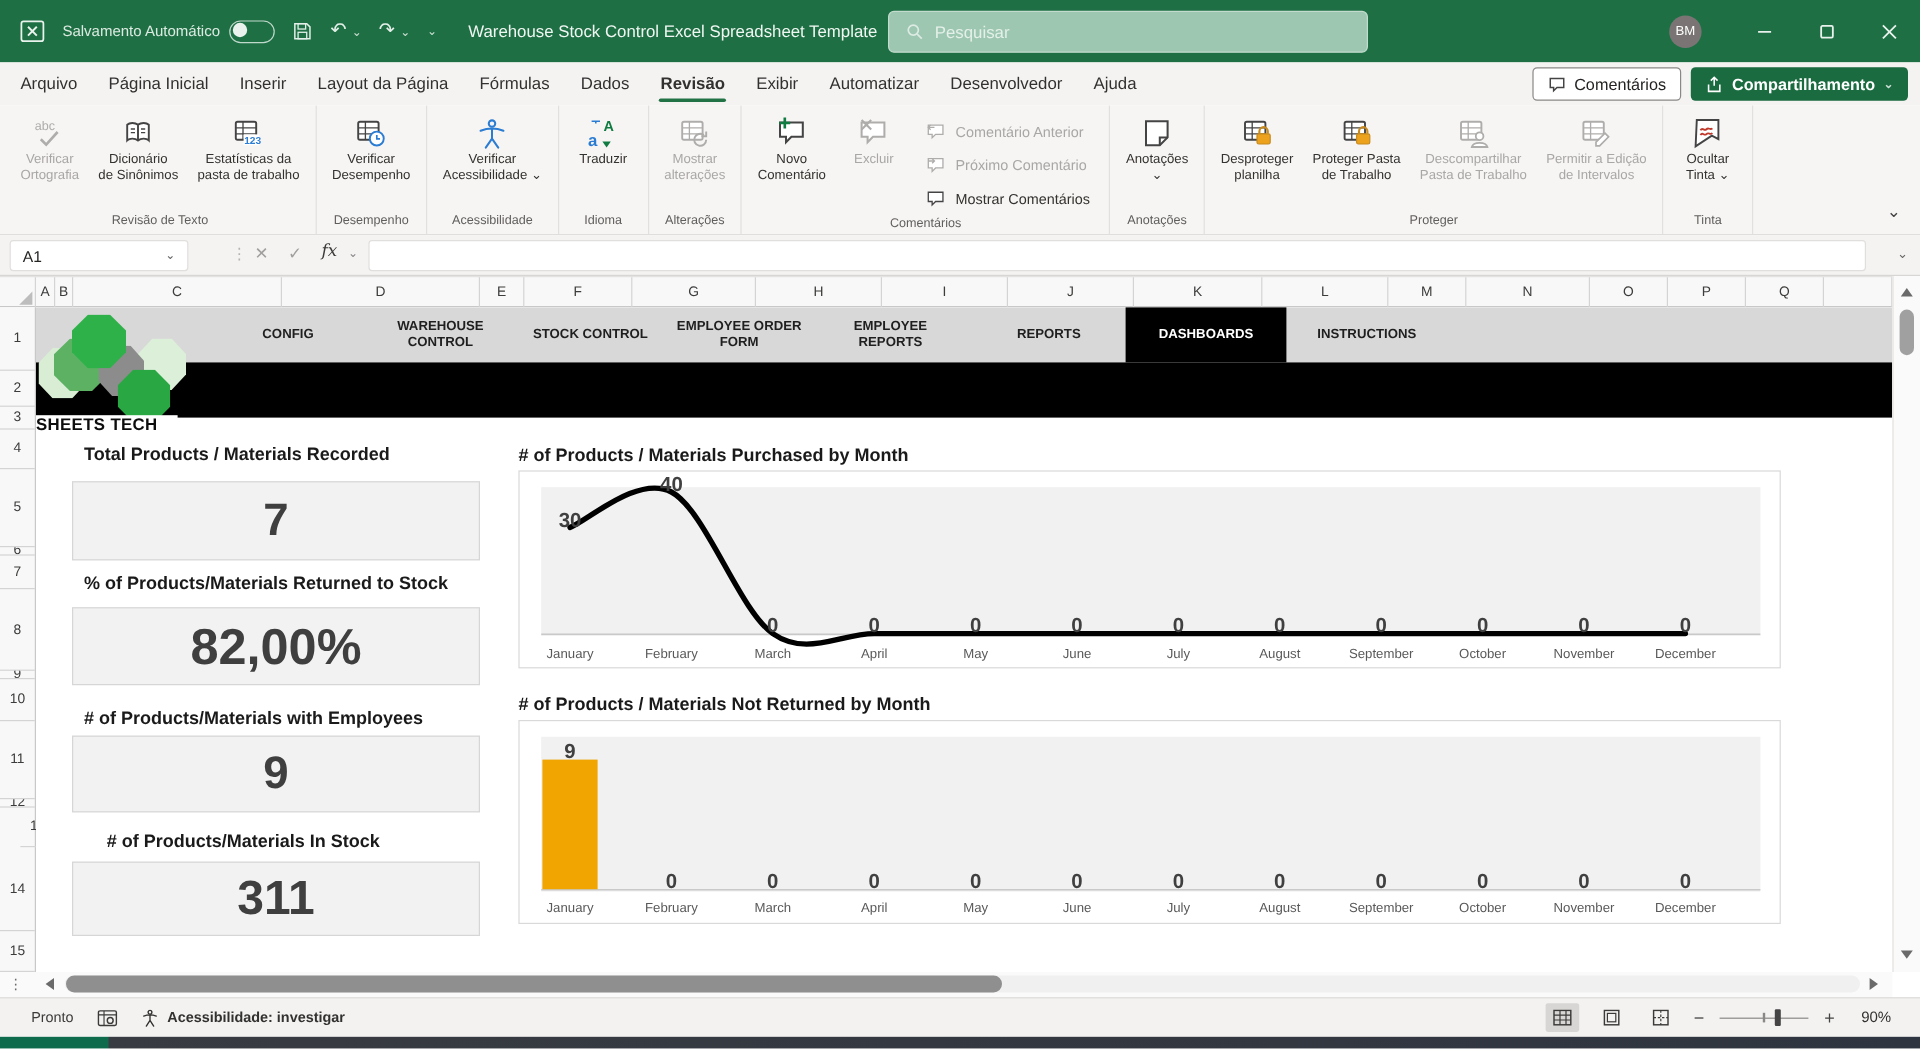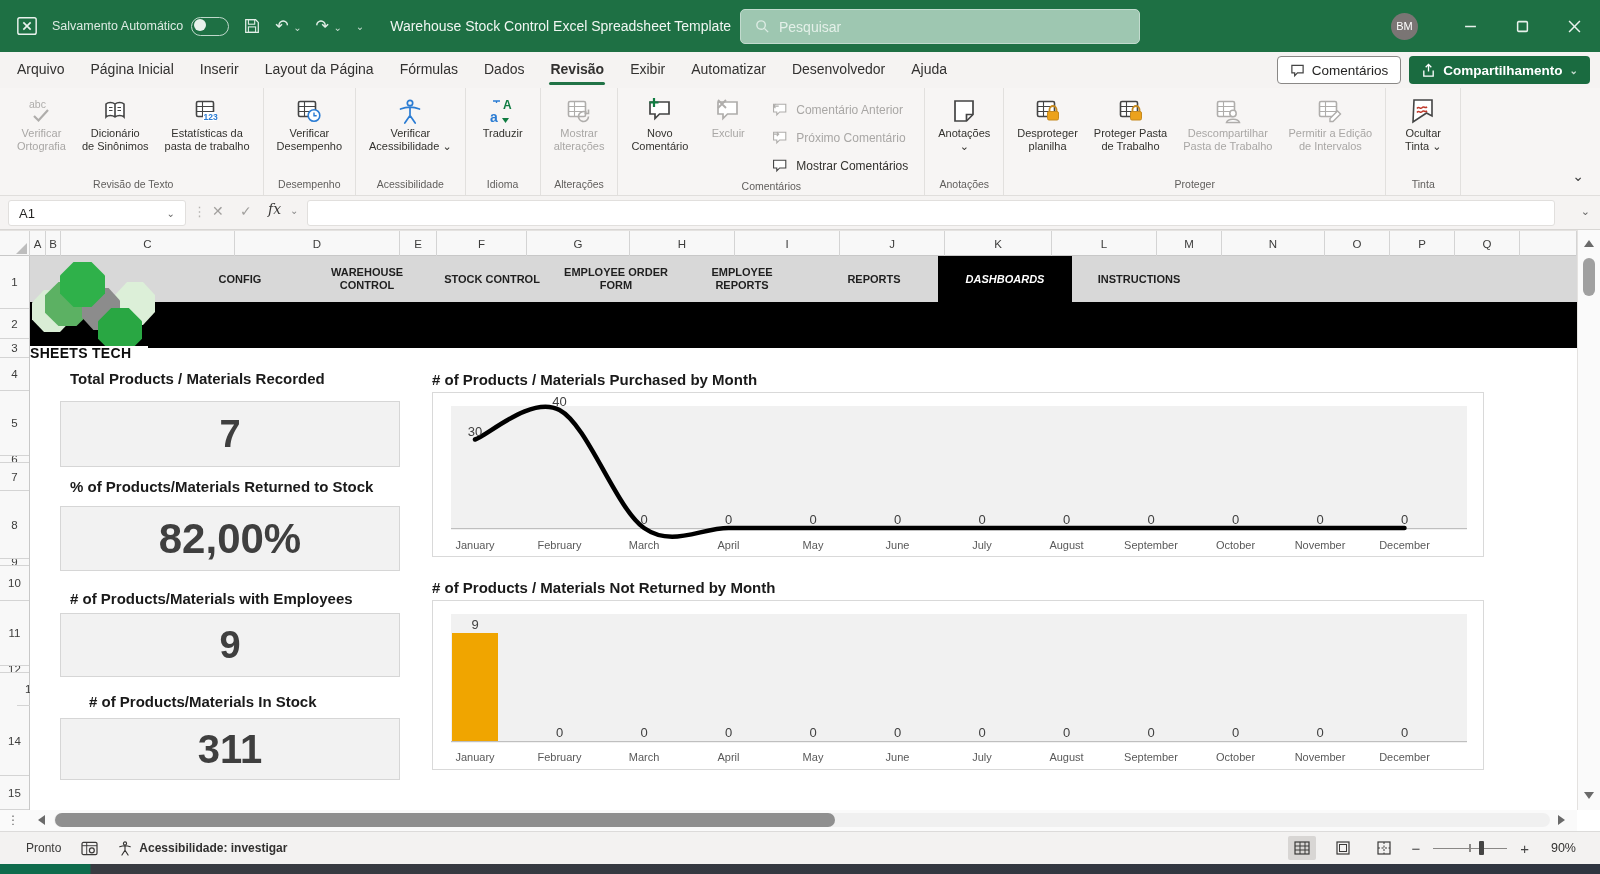--- a/index.html
+++ b/index.html
@@ -40,21 +40,21 @@
   .rbtn .ricon{width:28px;height:28px}
   .rbtn.disabled{color:#A9A7A5}
   .rsmallcol{display:flex;flex-direction:column;justify-content:flex-start;gap:4px;padding:6px 4px 0}
   .rsmall{display:flex;align-items:center;gap:7px;font-size:12px;color:#33322E;height:24px;padding:0 6px;white-space:nowrap}
   .rsmall.disabled{color:#A9A7A5}
   .rsmall .ricon{width:18px;height:18px}
   .ribbon-collapse{position:absolute;right:14px;bottom:6px;font-size:13px;color:#444}
 
   
   .formulabar{position:absolute;left:0;top:196px;width:1600px;height:34px;background:#F5F3F2;border-bottom:1px solid #D8D6D4}
-  .namebox{position:absolute;left:8px;top:4px;width:178px;height:26px;background:#fff;border:1px solid #E1DFDD;border-radius:3px;font-size:13px;color:#252423;display:flex;align-items:center;padding:0 10px;justify-content:space-between}
+  .namebox{position:absolute;left:8px;top:4px;width:149px;height:26px;background:#fff;border:1px solid #E1DFDD;border-radius:3px;font-size:13px;color:#252423;display:flex;align-items:center;padding:0 10px;justify-content:space-between}
   .fb-dots{position:absolute;left:193px;top:8px;color:#B5B3B1;font-size:13px;letter-spacing:1px}
   .fb-x{position:absolute;left:212px;top:7px;color:#A19F9D;font-size:14px}
   .fb-check{position:absolute;left:240px;top:7px;color:#A19F9D;font-size:14px}
   .fb-fx{position:absolute;left:268px;top:5px;color:#3B3A39;font-size:14px;font-style:italic;font-family:"DejaVu Serif",serif}
   .fb-fxchev{position:absolute;left:290px;top:9px;color:#888;font-size:10px}
   .fb-input{position:absolute;left:307px;top:4px;width:1248px;height:26px;background:#fff;border:1px solid #E1DFDD;border-radius:3px}
   .fb-endchev{position:absolute;right:10px;top:9px;color:#666;font-size:11px}
 
   
   .colheaders{position:absolute;left:0;top:230px;width:1577px;height:26px;background:#F8F8F8;border-bottom:1px solid #C8C8C8;border-top:1px solid #E4E2E0}
@@ -77,21 +77,21 @@
   .logotext{position:absolute;left:0;top:89px;width:120px;font-size:14px;font-weight:800;letter-spacing:0.3px;color:#0D0D0D;white-space:nowrap}
 
   .kpi-label{position:absolute;left:40px;font-size:15px;font-weight:bold;color:#1A1A1A;white-space:nowrap}
   .kpi-card{position:absolute;left:30px;width:340px;background:#F2F2F2;border:1px solid #D6D6D6;display:flex;align-items:center;justify-content:center;font-weight:bold;color:#3F3F3F}
 
   .chart-title{position:absolute;font-size:15px;font-weight:bold;color:#1A1A1A;white-space:nowrap}
   .chartbox{position:absolute;left:402px;width:1052px;background:#fff;border:1px solid #D9D9D9}
   .plot{position:absolute;background:#F1F1F1}
   .axisline{position:absolute;height:1px;background:#BFBFBF}
   .xlab{position:absolute;font-size:11px;color:#595959;transform:translateX(-50%);white-space:nowrap}
-  .dlab{position:absolute;font-size:13px;font-weight:normal;color:#404040;transform:translateX(-50%)}
+  .dlab{position:absolute;font-size:17px;font-weight:bold;color:#404040;transform:translateX(-50%)}
   .bar{position:absolute}
   .chartsvg{position:absolute;left:0;top:0;overflow:visible}
 
   
   .hscroll{position:absolute;left:0;top:810px;width:1577px;height:21px;background:#FAFAFA}
   .hs-dots{position:absolute;left:7px;top:3px;color:#6A6A6A;font-size:12px;letter-spacing:0}
   .tri{position:absolute;width:0;height:0}
   .hs-track{position:absolute;left:54px;top:3px;width:1496px;height:14px;background:#F0F0F0;border-radius:7px}
   .hs-thumb{position:absolute;left:55px;top:3px;width:780px;height:14px;background:#8F8F8F;border-radius:7px}
   .vscroll{position:absolute;left:1577px;top:230px;width:23px;height:580px;background:#FAFAFA;border-left:1px solid #E4E2E0}
@@ -450,21 +450,21 @@
   <div class="sheet">
     <div class="band-gray"></div>
     <div class="band-black"></div>
     <div>
         <div class="navtab" style="left: 150px; width: 120px;">CONFIG</div>
         <div class="navtab" style="left: 285px; width: 104px;">WAREHOUSE CONTROL</div>
         <div class="navtab" style="left: 387px; width: 150px;">STOCK CONTROL</div>
         <div class="navtab" style="left: 534px; width: 104px;">EMPLOYEE ORDER FORM</div>
         <div class="navtab" style="left: 662px; width: 100px;">EMPLOYEE REPORTS</div>
         <div class="navtab" style="left: 784px; width: 120px;">REPORTS</div>
-        <div class="navtab active" style="left: 908px; width: 134px; font-style: italic;">DASHBOARDS</div>
+        <div class="navtab active" style="left: 908px; width: 134px;">DASHBOARDS</div>
         <div class="navtab" style="left: 1034px; width: 150px;">INSTRUCTIONS</div>
       </div>
 
     <div class="logo">
       <div class="oct" style="left:2px;top:34px;width:40px;height:42px;background:#D9EDD5"></div>
       <div class="oct" style="left:85px;top:26px;width:40px;height:43px;background:#DCEFD8"></div>
       <div class="oct" style="left:15px;top:26px;width:45px;height:44px;background:#5CB163"></div>
       <div class="oct" style="left:52px;top:32px;width:38px;height:42px;background:#8C8C8C"></div>
       <div class="oct" style="left:30px;top:6px;width:45px;height:45px;background:#2FB14A"></div>
       <div class="oct" style="left:68px;top:52px;width:44px;height:44px;background:#29A743"></div>

